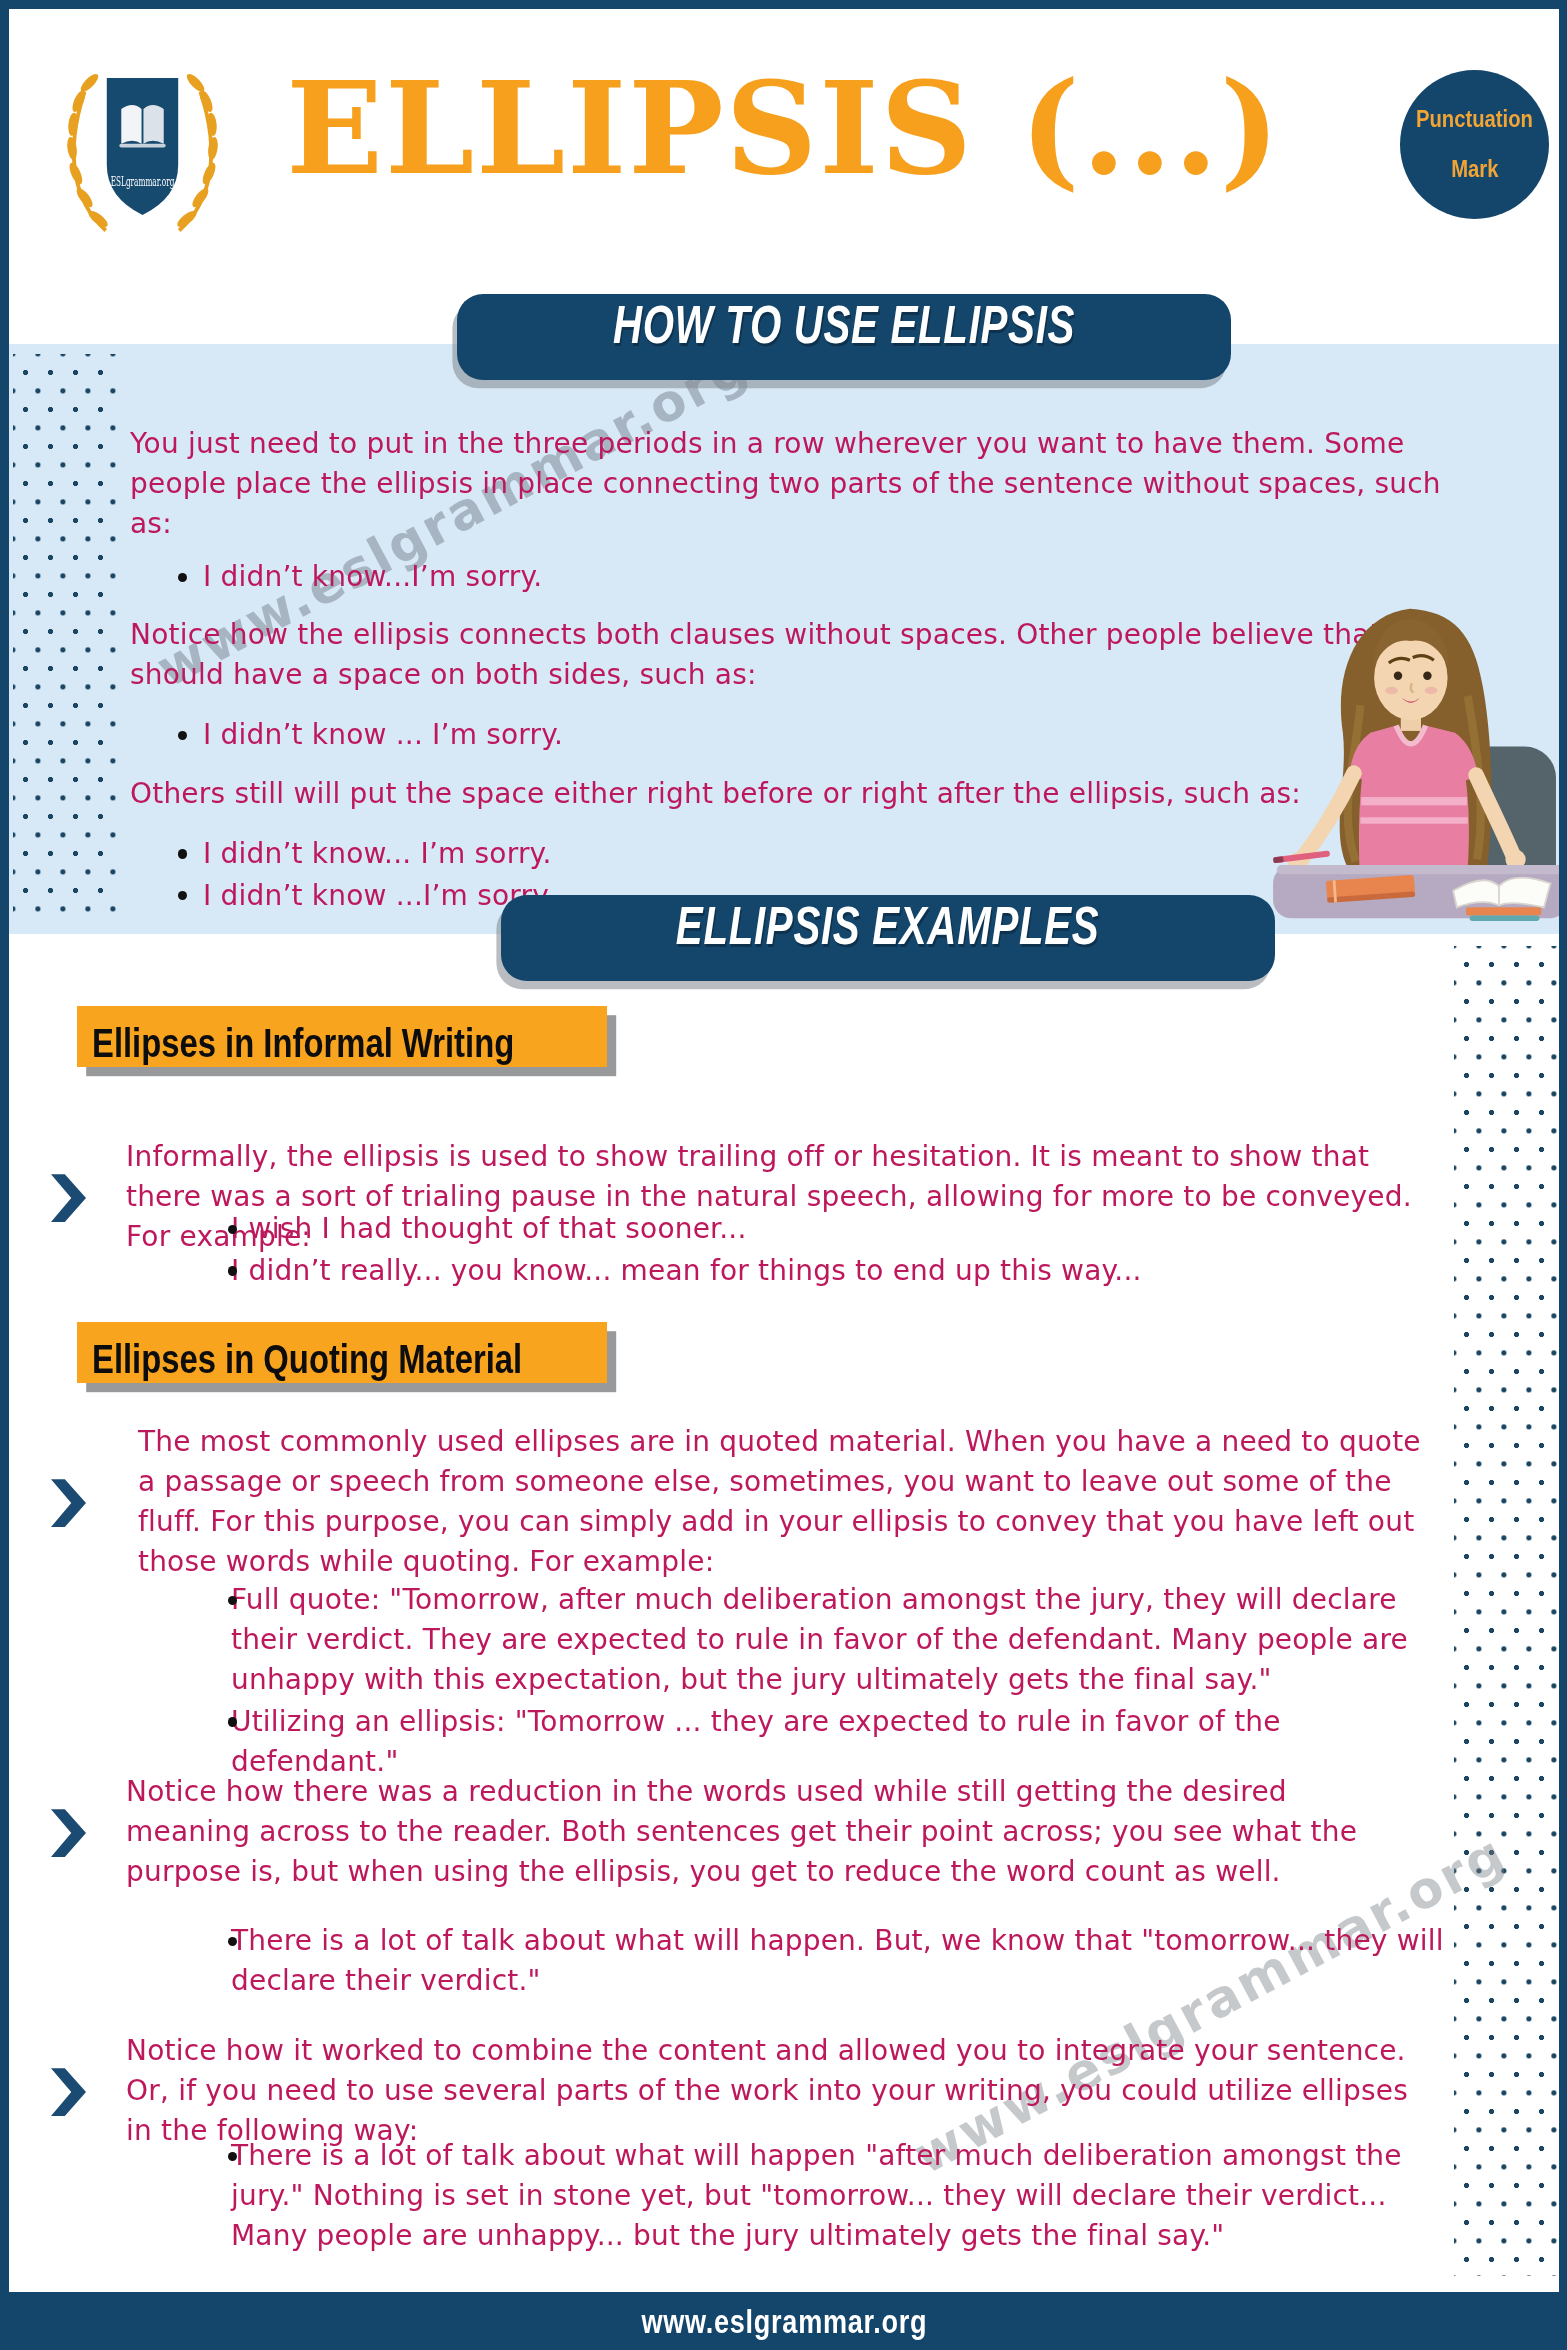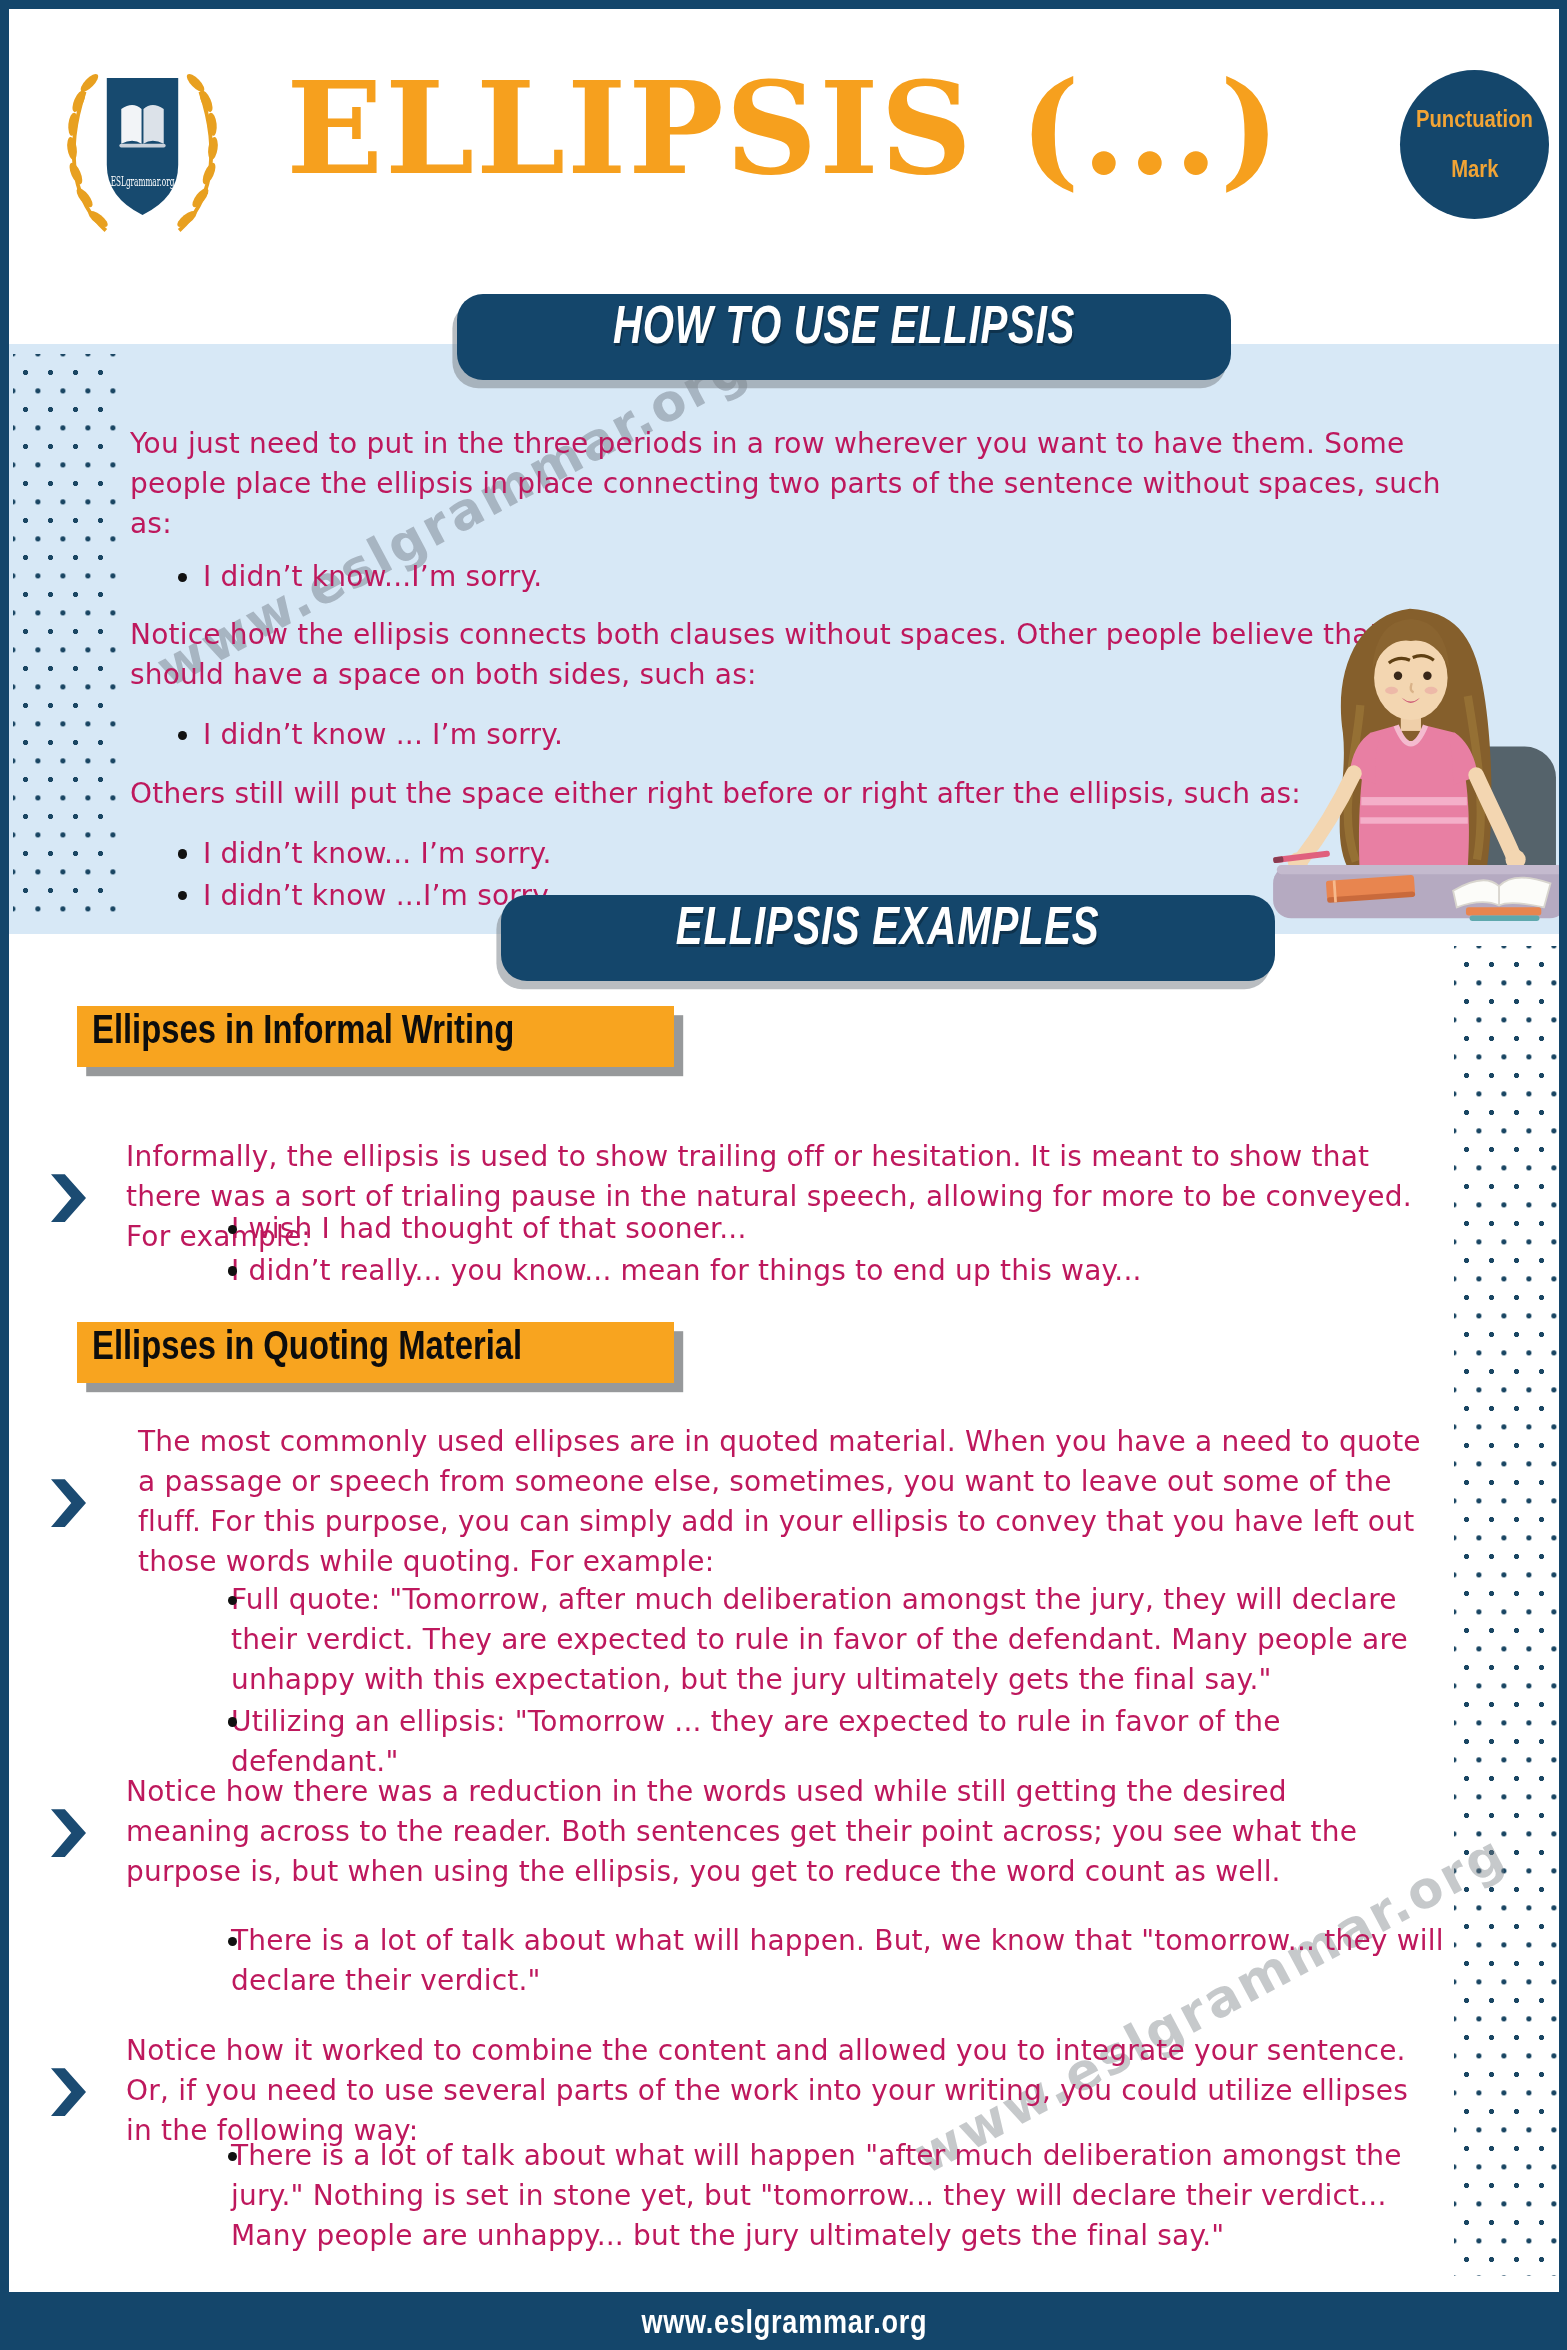--- a/index.html
+++ b/index.html
@@ -71,22 +71,22 @@
   .howto p { margin:0 0 13px 0; }
   ul.blist { list-style:none; margin:0 0 18.4px 0; }
   ul.blist li { position:relative; padding-left:73px; }
   ul.blist li + li { margin-top:1.8px; }
   ul.blist li::before {
     content:""; position:absolute; left:48px; top:15.6px;
     width:9.2px; height:9.2px; border-radius:50%; background:#111;
   }
   
   .sec-head {
-    position:absolute; left:77px; width:597px; height:61px; z-index:10;
-    background:#F8A41F; display:flex; align-items:flex-start; padding-left:14.7px;
+    position:absolute; left:77px; width:530px; height:61px; z-index:10;
+    background:#F8A41F; display:flex; align-items:flex-end; padding-left:14.7px;
     box-shadow:9.2px 9.2px 0 #97999B;
   }
   .sec-head span {
     font-family:"Liberation Sans", sans-serif; font-weight:bold; font-size:41px;
     color:#0d0d0d; transform:scaleX(.8); transform-origin:left center; white-space:nowrap;
   }
   .sec-head.h1 { top:1006px; }
   .sec-head.h2 { top:1322px; }
   
   .arrow-row { position:absolute; left:51px; width:1414px; display:flex; z-index:6; }

